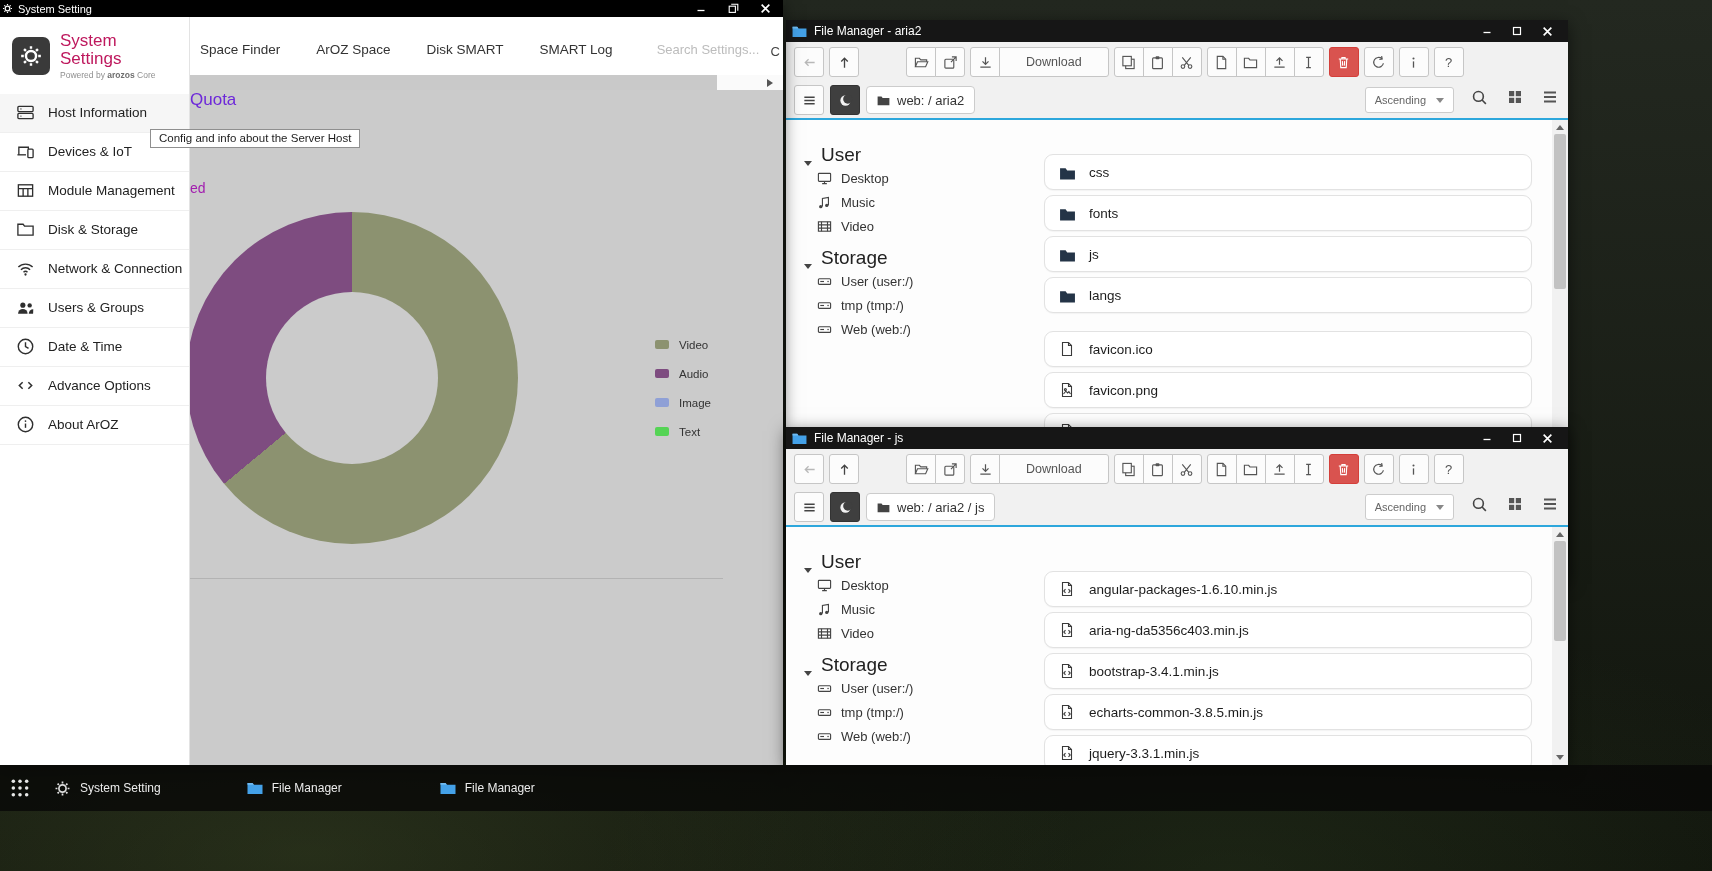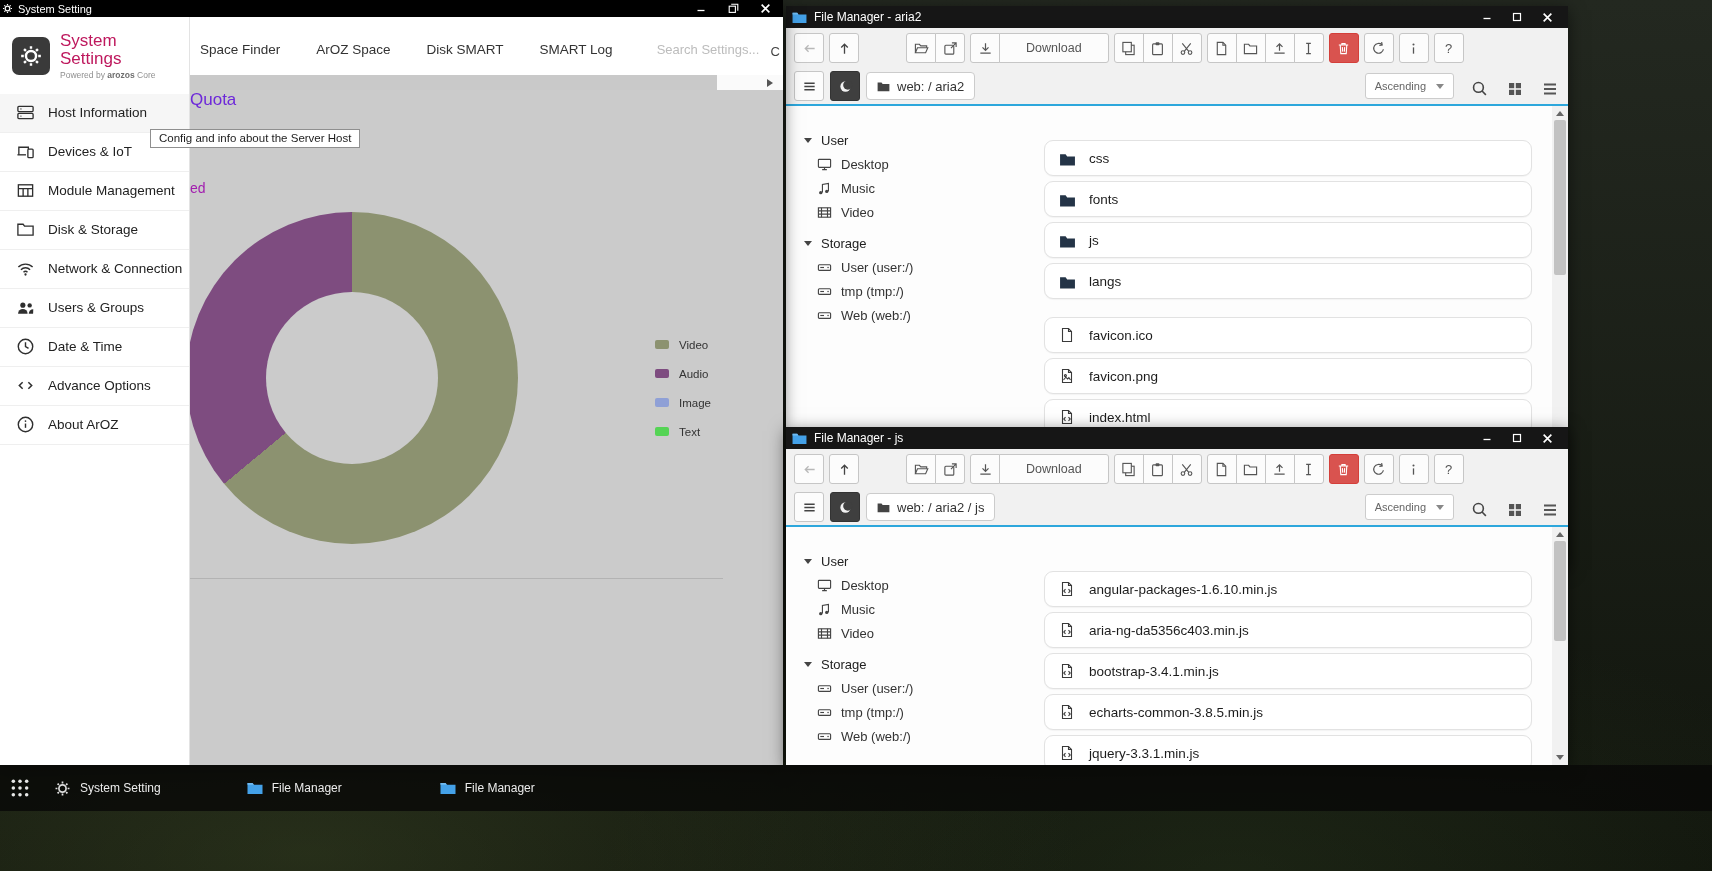--- a/index.html
+++ b/index.html
@@ -61,27 +61,27 @@
   .tb-group .tb{border-radius:0;margin-left:-1px}
   .tb-group .tb:first-child{border-radius:3px 0 0 3px;margin-left:0}
   .tb-group .tb:last-child{border-radius:0 3px 3px 0}
   .tb.danger{background:#d9534f;border-color:#d43f3a}
   .tb.darkbtn{background:#3f3f3f;border-color:#333}
   .tb.dis svg{opacity:.4}
   .tb-label{padding:0 26px;font-size:12.5px;color:#555}
   .ml42{margin-left:42px}
   .fm-pathbar{height:38px;background:#f1f1f1;display:flex;align-items:center;gap:6px;padding:0 8px;border-bottom:2px solid #2da7dc}
   .crumb{height:28px;background:#fff;border:1px solid #ccc;border-radius:4px;display:flex;align-items:center;gap:7px;padding:0 10px;font-size:13px;color:#333}
-  .path-right{margin-left:auto;display:flex;align-items:flex-end;gap:15px}
+  .path-right{margin-left:auto;display:flex;align-items:flex-start;gap:15px}
   .sortsel{height:26px;background:#fff;border:1px solid #ccc;border-radius:3px;display:flex;align-items:center;gap:10px;padding:0 9px;font-size:11px;color:#666;cursor:pointer}
   .sel-caret{width:0;height:0;border-left:4px solid transparent;border-right:4px solid transparent;border-top:5px solid #888}
   .flat{display:flex;align-items:center;padding:2px}
   .fm-body{position:relative;display:flex;height:calc(100% - 100px);background:#fdfdfd;overflow:hidden}
   .fm-tree{width:258px;padding:22px 0 0 18px;flex:none}
-  .troot{display:flex;align-items:center;gap:9px;height:24px;font-size:13px;color:#222;cursor:pointer}
+  .troot{display:flex;align-items:flex-end;gap:9px;height:24px;font-size:19px;color:#222;cursor:pointer}
   .tchild{display:flex;align-items:center;gap:9px;height:24px;padding-left:13px;font-size:13px;color:#333;cursor:pointer}
   .tgap{height:7px}
   .caret{width:0;height:0;border-left:4.5px solid transparent;border-right:4.5px solid transparent;border-top:5.5px solid #444}
   .fm-list{flex:1}
   .pt34{padding-top:34px}
   .pt44{padding-top:44px}
   .fcard{width:488px;height:36px;background:#fff;border:1px solid #e2e2e2;border-radius:9px;display:flex;align-items:center;gap:13px;padding:0 13px;margin-bottom:5px;font-size:13.5px;color:#1c1c1c;cursor:pointer;box-shadow:0 1px 1px rgba(0,0,0,.04)}
   .fcard.mt14{margin-top:18px}
   .fic{width:18px;display:flex;justify-content:center;flex:none}
   .fm-vscroll{position:absolute;right:0;top:0;bottom:0;width:16px;background:#f1f1f1}
@@ -269,21 +269,21 @@
               </span>
             <span>About ArOZ</span>
           </div>
         </div>
       </aside>
 
       <div class="ss-tooltip">Config and info about the Server Host</div>
     </div>
   </section>
 
-  <section class="win fm" style="left:786px;top:6px;height:560px;z-index:3">
+  <section class="win fm" style="left:786px;top:20px;height:560px;z-index:3">
     <header class="tbar tbar-fm">
       <span style="display:flex">
           <svg width="15" height="13" viewBox="0 0 16 14">
             <path d="M0.5 2h5l1.4 1.8h8.6V13H0.5z" fill="#44a1e8"></path>
             <path d="M0.5 2h5l1.4 1.8H0.5z" fill="#71bbf1"></path>
           </svg>
         </span>
       <span class="tbar-title">File Manager - aria2</span>
       <span class="ctls">
         <button class="ctl">

